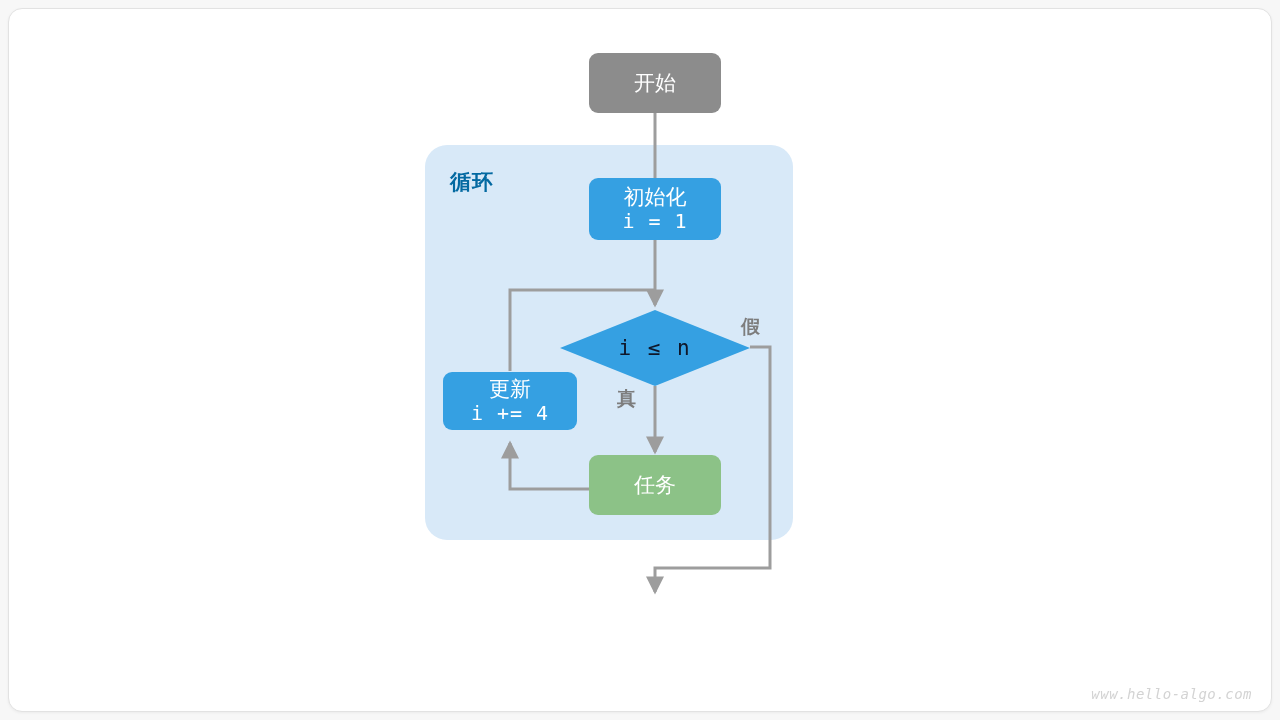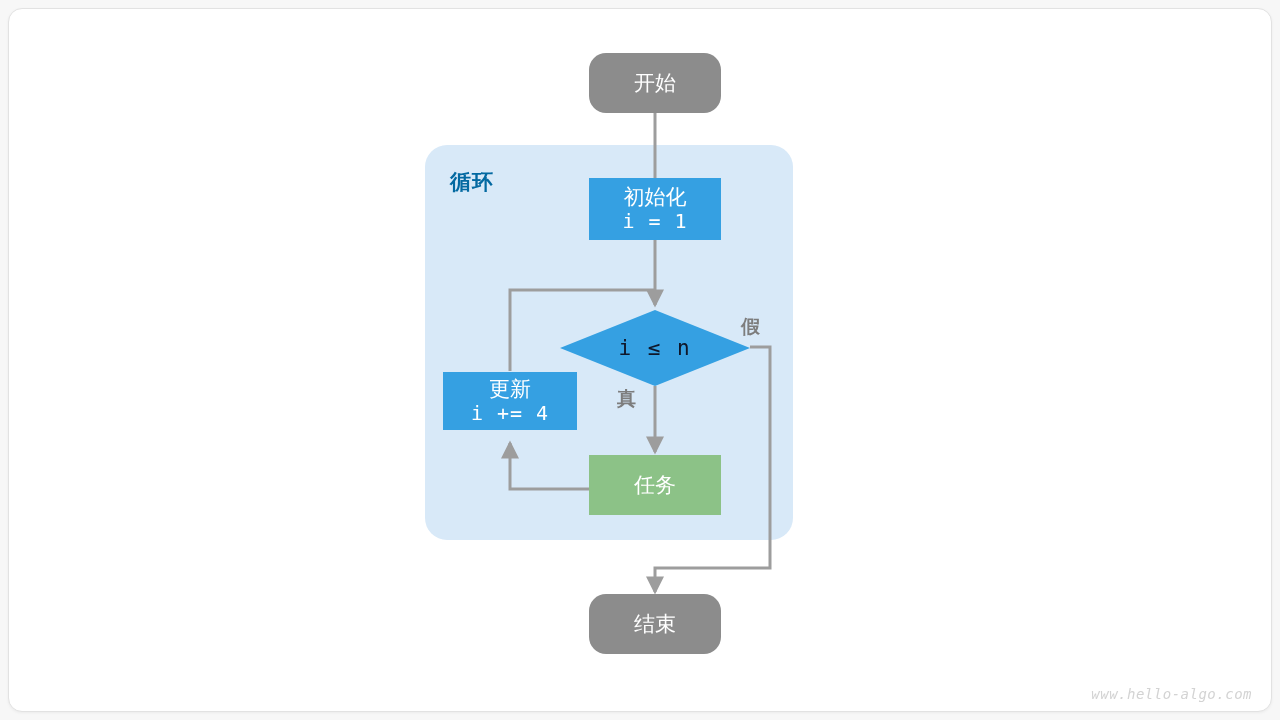--- a/index.html
+++ b/index.html
@@ -68,36 +68,37 @@
   .node {
     position: absolute;
     display: flex;
     flex-direction: column;
     align-items: center;
     justify-content: center;
     color: #ffffff;
     box-sizing: border-box;
     text-align: center;
     line-height: 1.18;
+    border-radius: 9px;
   }
 
   .node .cn {
     font-family: "Liberation Sans", "DejaVu Sans", sans-serif;
     font-size: 21px;
   }
   .node .code {
     font-family: "DejaVu Sans Mono", "Liberation Mono", monospace;
     font-size: 20px;
     letter-spacing: 1px;
   }
 
   
   .terminal {
     background: #8c8c8c;
-    border-radius: 17px;
+    border-radius: 9px;
   }
 
   
   .process {
     background: #35a0e2;
   }
 
   
   .task {
     background: #8cc287;
@@ -201,21 +202,18 @@
 
   <div class="node process" style="left:443px; top:372px; width:134px; height:58px;">
     <span class="cn">更新</span>
     <span class="code">i += 4</span>
   </div>
 
   <div class="node task" style="left:589px; top:455px; width:132px; height:60px;">
     <span class="cn">任务</span>
   </div>
 
-  <div class="node terminal" style="left:589px; top:594px; width:132px; height:60px;">
-    <span class="cn">结束</span>
-  </div>
 
   <div class="edge-label" style="left:617px; top:386px;">真</div>
   <div class="edge-label" style="left:741px; top:314px;">假</div>
 
   <div class="watermark">www.hello-algo.com</div>
 </div>
 
 </body></html>

